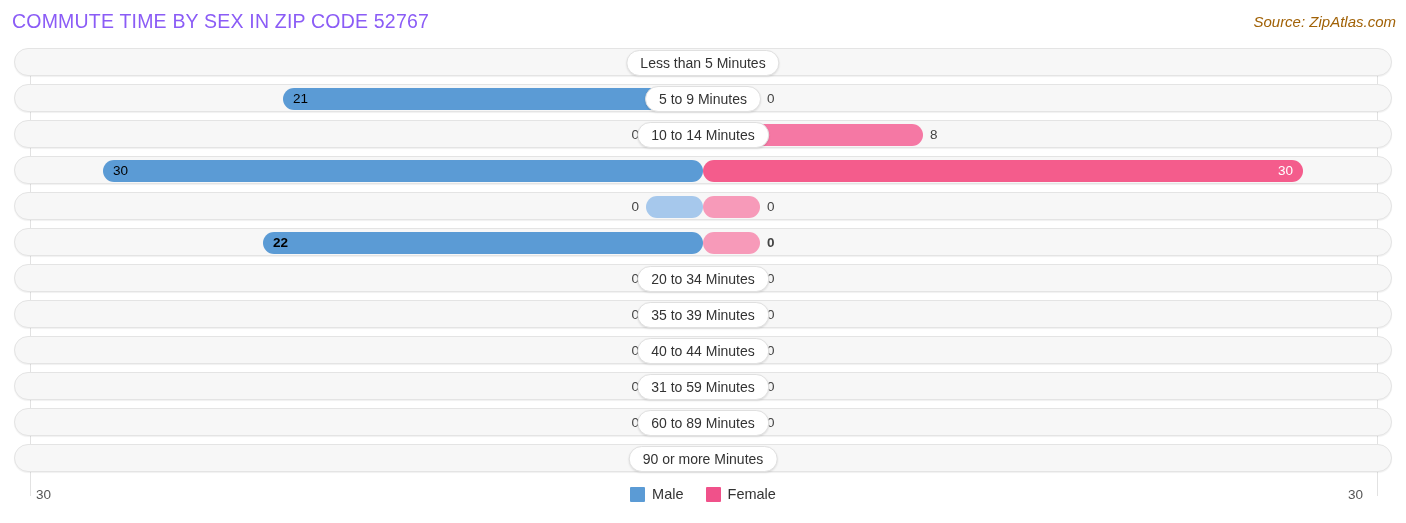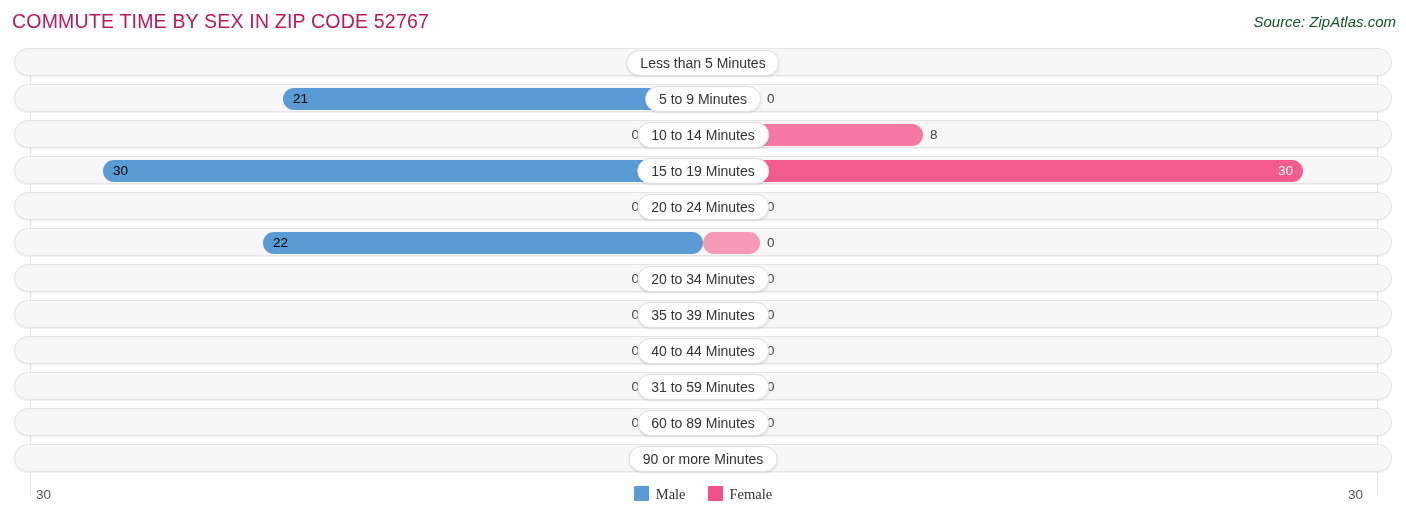--- a/index.html
+++ b/index.html
@@ -21,31 +21,31 @@
     position: absolute;
     top: 0; left: 0; right: 0;
     height: 44px;
   }
   .chart-title {
     position: absolute;
     left: 12px;
     top: 10px;
     font-size: 19.5px;
     letter-spacing: 0.2px;
-    color: #be185d;
+    color: #8b5cf6;
     white-space: nowrap;
     text-align: center;
   }
   .source {
     position: absolute;
     right: 10px;
     top: 13px;
     font-size: 15px;
     font-style: italic;
-    color: #14532d;
+    color: #a16207;
     white-space: nowrap;
   }
 
   
   .plot {
     position: absolute;
     left: 0;
     top: 48px;
     width: 1246px;
     height: 434px;
@@ -138,23 +138,22 @@
     left: 0;
     right: 0;
     top: 2px;
     display: flex;
     justify-content: center;
     align-items: center;
     gap: 22px;
   }
   .legend-item {
     display: flex;
-    align-items: flex-start;
+    align-items: center;
     gap: 7px;
-    font-family: Liberation Serif, serif;
   }
   .swatch {
     width: 15px;
     height: 15px;
     border-radius: 1px;
     display: block;
   }
   .legend-label {
     font-size: 14.5px;
     color: #333;
@@ -198,32 +197,30 @@
       </div>
       <div class="cat-pill">10 to 14 Minutes</div>
     </div>
     <div class="row" style="top: 108px;">
       <div class="bar male" style="width: 600px; background: rgb(91, 155, 213);">
         <span class="bar-val inside">30</span>
       </div>
       <div class="bar female" style="width: 600px; background: rgb(244, 92, 140);">
         <span class="bar-val inside">30</span>
       </div>
-      <div class="cat-pill">15 to 19 Minutes</div>
     </div>
     <div class="row" style="top: 144px;">
       <div class="bar male" style="width: 57px; background: rgb(166, 200, 236);">
         <span class="bar-val outside">0</span>
       </div>
       <div class="bar female" style="width: 57px; background: rgb(247, 154, 185);">
         <span class="bar-val outside">0</span>
       </div>
-      <div class="cat-pill">20 to 24 Minutes</div>
-    </div>
-    <div class="row" style="top: 180px;">
+    </div>
+    <div class="row" style="top: 180px; font-weight: bold;">
       <div class="bar male" style="width: 440px; background: rgb(91, 155, 213);">
         <span class="bar-val inside">22</span>
       </div>
       <div class="bar female" style="width: 57px; background: rgb(247, 154, 185);">
         <span class="bar-val outside">0</span>
       </div>
     </div>
     <div class="row" style="top: 216px;">
       <div class="bar male" style="width: 57px; background: rgb(166, 200, 236);">
         <span class="bar-val outside">0</span>

